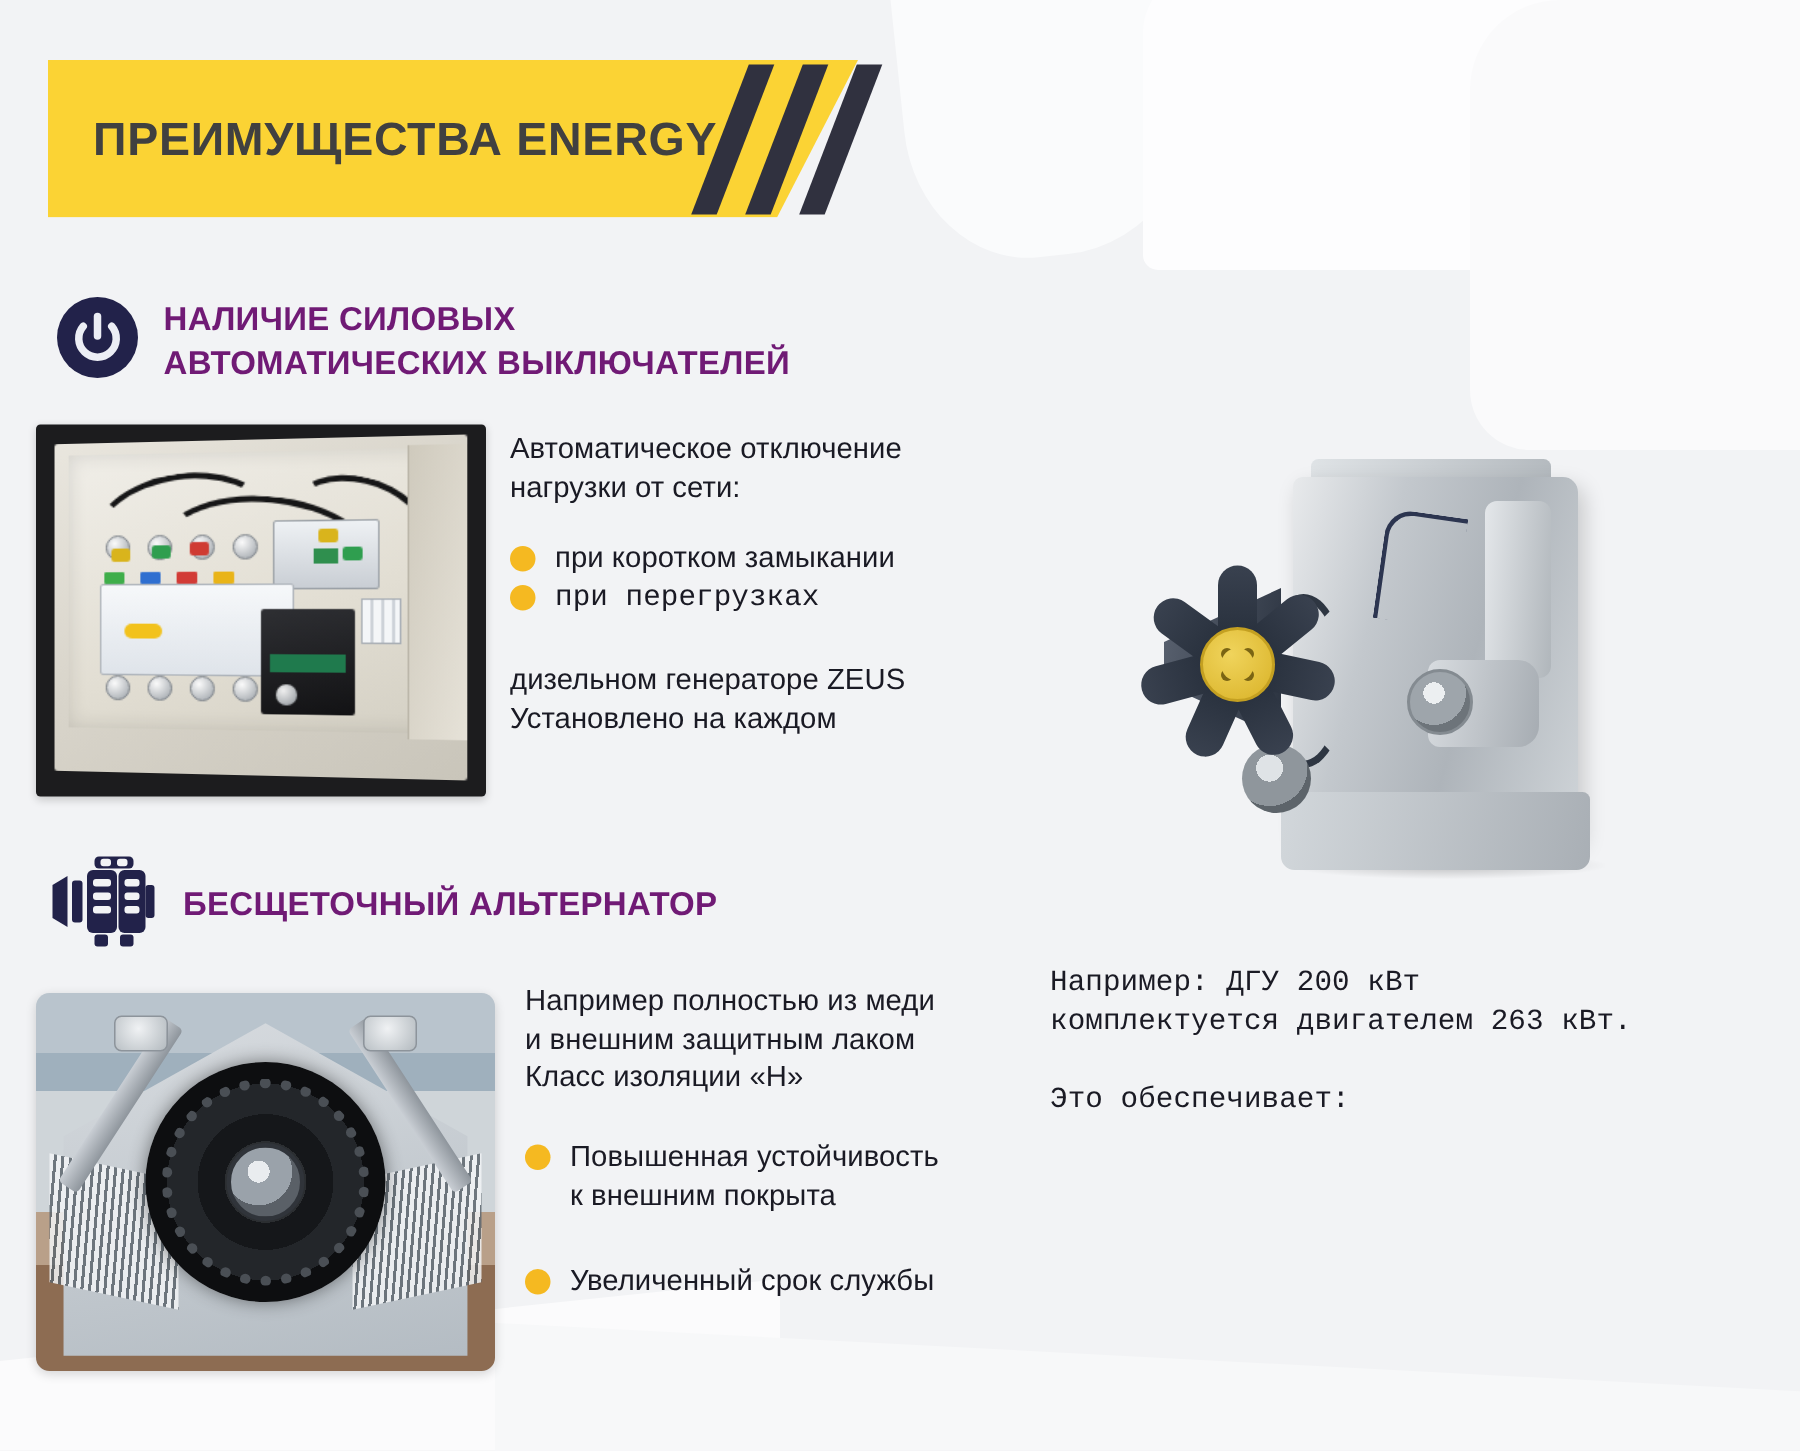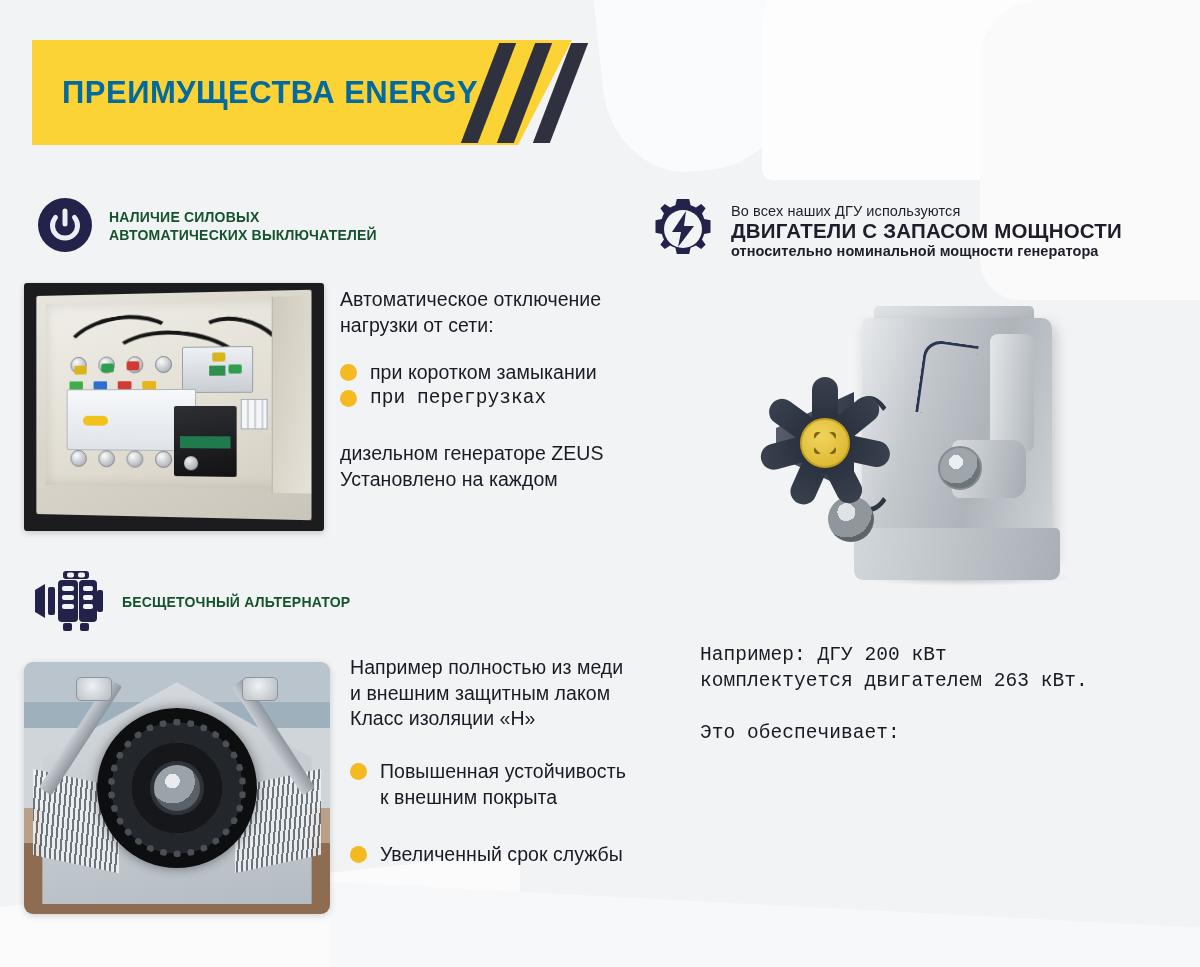--- a/index.html
+++ b/index.html
@@ -55,21 +55,21 @@
     width: 540px; height: 105px;
     background: #fbd334;
     clip-path: polygon(0 0, 100% 0, 90% 100%, 0 100%);
     display: flex; align-items: center;
   }
   .banner-title {
     margin-left: 30px;
     font-size: 31px;
     font-weight: bold;
     letter-spacing: 0.5px;
-    color: #0369a1;
+    color: #404040;
     white-space: nowrap;
   }
   .banner-stripes {
     position: absolute; left: 330px; top: 40px;
     width: 250px; height: 105px;
     pointer-events: none;
   }
   .stripe {
     position: absolute; top: 3px;
     width: 17px; height: 100px;
@@ -77,21 +77,21 @@
     transform: skewX(-21deg);
   }
   .stripe.s1 { left: 150px; }
   .stripe.s2 { left: 186px; }
   .stripe.s3 { left: 222px; }
 
   
   .sec-head { position: absolute; display: flex; align-items: center; }
   .sec-icon { flex: 0 0 auto; margin-right: 17px; }
   .sec-title {
-    font-size: 14px; font-weight: bold; color: #14532d;
+    font-size: 22px; font-weight: bold; color: #701a75;
     line-height: 1.28; letter-spacing: 0.2px;
   }
   .sec-title .ln { display: block; white-space: nowrap; }
 
   
   #head-breakers { left: 38px; top: 198px; }
   #head-alternator { left: 33px; top: 570px; }
   #head-engine { left: 652px; top: 198px; }
 
   .engine-head-text { line-height: 1.12; }
@@ -538,38 +538,20 @@
       </li>
       <li class="bullet">
         <span class="dot"></span>
         <span class="bullet-text">
           <span class="ln">Увеличенный срок службы</span>
         </span>
       </li>
     </ul>
   </div>
 
-  <div class="sec-head" id="head-engine">
-    <span class="sec-icon">
-      <svg width="62" height="62" viewBox="0 0 62 62">
-        <path fill="#22224a" d="M31 1 l6.2 0 1.4 6.3 a24 24 0 0 1 5.3 2.2 l5.3-3.6 4.4 4.4 -3.6 5.3
-          a24 24 0 0 1 2.2 5.3 l6.3 1.4 0 6.2 0 6.2 -6.3 1.4 a24 24 0 0 1 -2.2 5.3 l3.6 5.3 -4.4 4.4
-          -5.3-3.6 a24 24 0 0 1 -5.3 2.2 l-1.4 6.3 -6.2 0 -6.2 0 -1.4-6.3 a24 24 0 0 1 -5.3-2.2
-          l-5.3 3.6 -4.4-4.4 3.6-5.3 a24 24 0 0 1 -2.2-5.3 l-6.3-1.4 0-6.2 0-6.2 6.3-1.4
-          a24 24 0 0 1 2.2-5.3 l-3.6-5.3 4.4-4.4 5.3 3.6 a24 24 0 0 1 5.3-2.2 l1.4-6.3 z"></path>
-        <circle cx="31" cy="31" r="19" fill="#f2f3f5"></circle>
-        <path fill="#22224a" d="M34 13 L20 34 H29 L26 49 L42 28 H32 Z"></path>
-      </svg>
-    </span>
-    <span class="engine-head-text">
-      <span class="engine-pre">Во всех наших ДГУ используются</span>
-      <span class="engine-main">ДВИГАТЕЛИ С ЗАПАСОМ МОЩНОСТИ</span>
-      <span class="engine-post">относительно номинальной мощности генератора</span>
-    </span>
-  </div>
 
   <div class="photo" id="photo-engine">
     <div class="eng-shadow"></div>
     <div class="eng-head"></div>
     <div class="eng-block"></div>
     <div class="eng-cyl"></div>
     <div class="eng-wires"></div>
     <div class="eng-alt"></div>
     <div class="eng-pulley"></div>
     <div class="eng-sump"></div>

